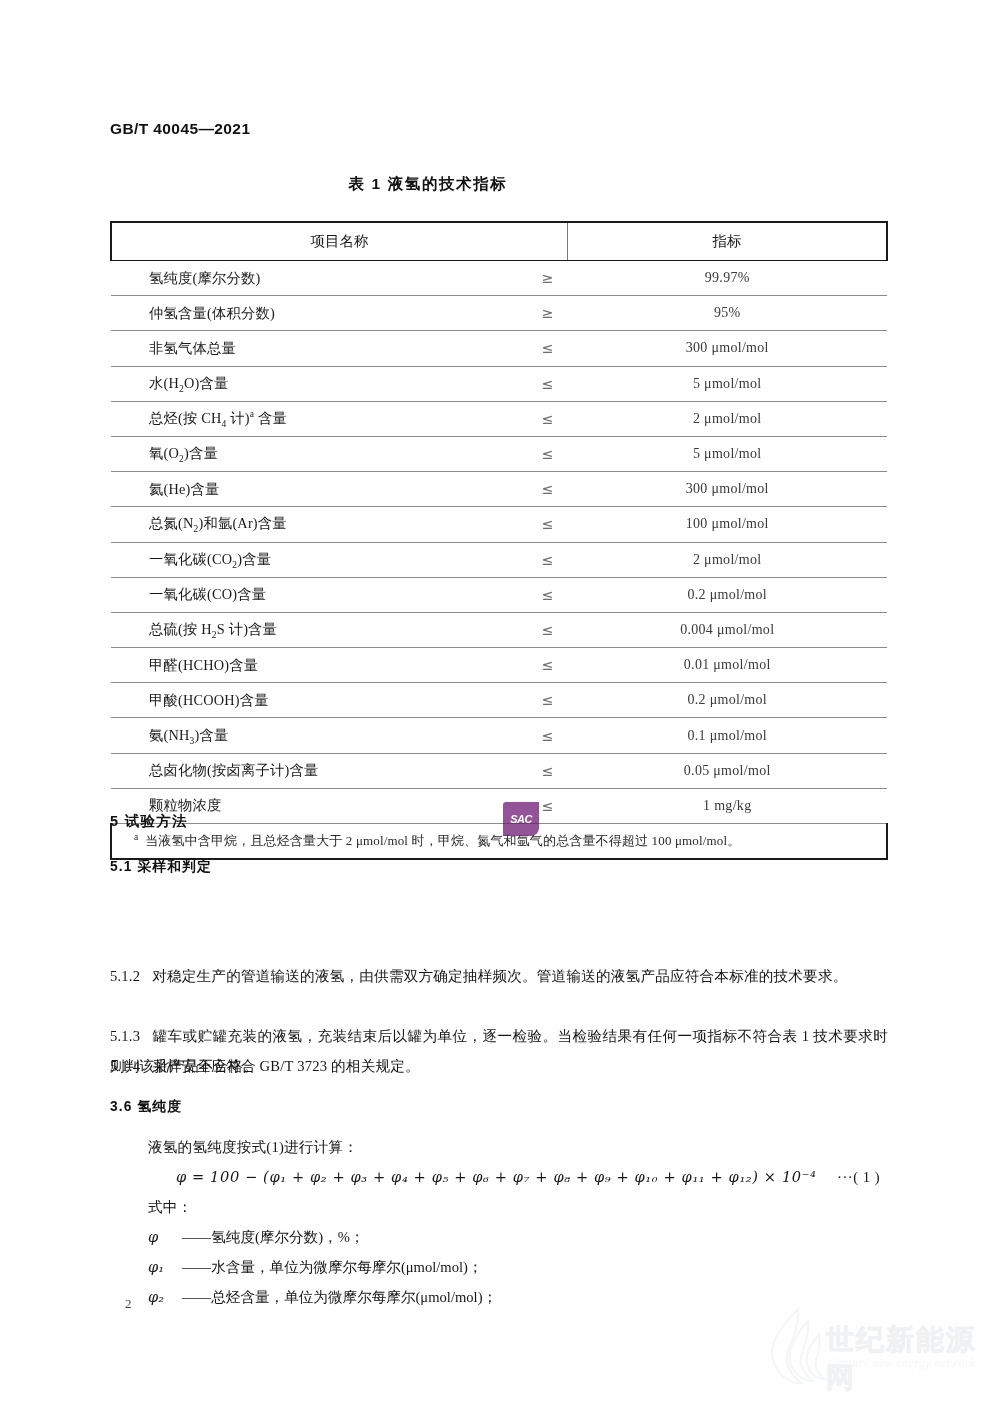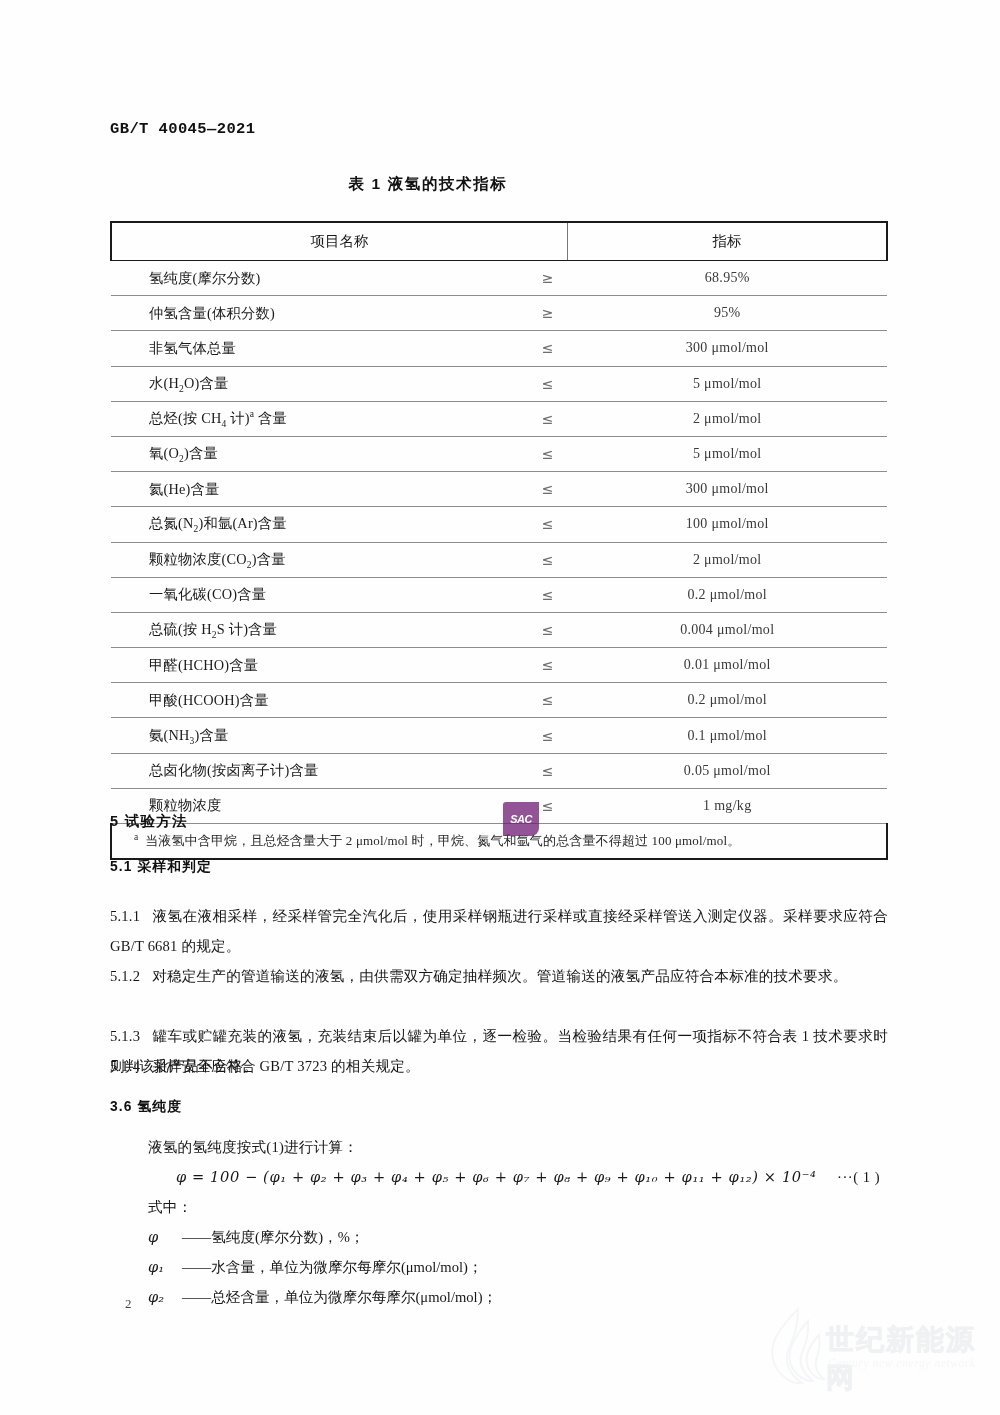--- a/index.html
+++ b/index.html
@@ -20,21 +20,21 @@
     position: absolute;
     inset: 0;
     background: #fefefe;
   }
 
   
   .running-head {
     position: absolute;
     left: 110px;
     top: 120px;
-    font-family: Liberation Mono, monospace;
+    font-family: Liberation Sans, sans-serif;
     font-size: 15.5px;
     letter-spacing: 0.4px;
     color: #111;
     font-weight: 700;
   }
 
   
   .table-title {
     position: absolute;
     top: 174px;
@@ -279,21 +279,21 @@
           <th class="c2" style="width:314px;">指标</th>
         </tr>
       </thead>
       <tbody>
 
         <tr class="row">
           <td class="name">
             <span class="nm">氢纯度(摩尔分数)</span>
             <span class="op">≥</span>
           </td>
-          <td class="val">68.95%</td>
+          <td class="val">99.97%</td>
         </tr>
 
         <tr class="row">
           <td class="name">
             <span class="nm">仲氢含量(体积分数)</span>
             <span class="op">≥</span>
           </td>
           <td class="val">95%</td>
         </tr>
 
@@ -340,21 +340,21 @@
         <tr class="row">
           <td class="name">
             <span class="nm"><span>总氮(N</span><span class="sub">2</span><span>)和氩(Ar)含量</span></span>
             <span class="op">≤</span>
           </td>
           <td class="val">100 μmol/mol</td>
         </tr>
 
         <tr class="row">
           <td class="name">
-            <span class="nm"><span>颗粒物浓度(CO</span><span class="sub">2</span><span>)含量</span></span>
+            <span class="nm"><span>一氧化碳(CO</span><span class="sub">2</span><span>)含量</span></span>
             <span class="op">≤</span>
           </td>
           <td class="val">2 μmol/mol</td>
         </tr>
 
         <tr class="row">
           <td class="name">
             <span class="nm">一氧化碳(CO)含量</span>
             <span class="op">≤</span>
           </td>
@@ -413,23 +413,20 @@
           <td colspan="2"><span class="sup">a</span>&nbsp;&nbsp;<span>当液氢中含甲烷，且总烃含量大于 2 μmol/mol 时，甲烷、氮气和氩气的总含量不得超过 100 μmol/mol。</span></td>
         </tr>
 
       </tbody>
     </table>
   </div>
 
   <div class="sec-h1" style="top:812px;">5    试验方法</div>
   <div class="sec-h2" style="top:858px;">5.1    采样和判定</div>
 
-  <div class="para" style="top:901px;">
-    <span class="num">5.1.1</span><span>液氢在液相采样，经采样管完全汽化后，使用采样钢瓶进行采样或直接经采样管送入测定仪器。采样要求应符合 GB/T 6681 的规定。</span>
-  </div>
 
   <div class="para" style="top:961px;">
     <span class="num">5.1.2</span><span>对稳定生产的管道输送的液氢，由供需双方确定抽样频次。管道输送的液氢产品应符合本标准的技术要求。</span>
   </div>
 
   <div class="para" style="top:1021px;">
     <span class="num">5.1.3</span><span>罐车或贮罐充装的液氢，充装结束后以罐为单位，逐一检验。当检验结果有任何一项指标不符合表 1 技术要求时则判该批产品不合格。</span>
   </div>
 
   <div class="para" style="top:1051px;">

